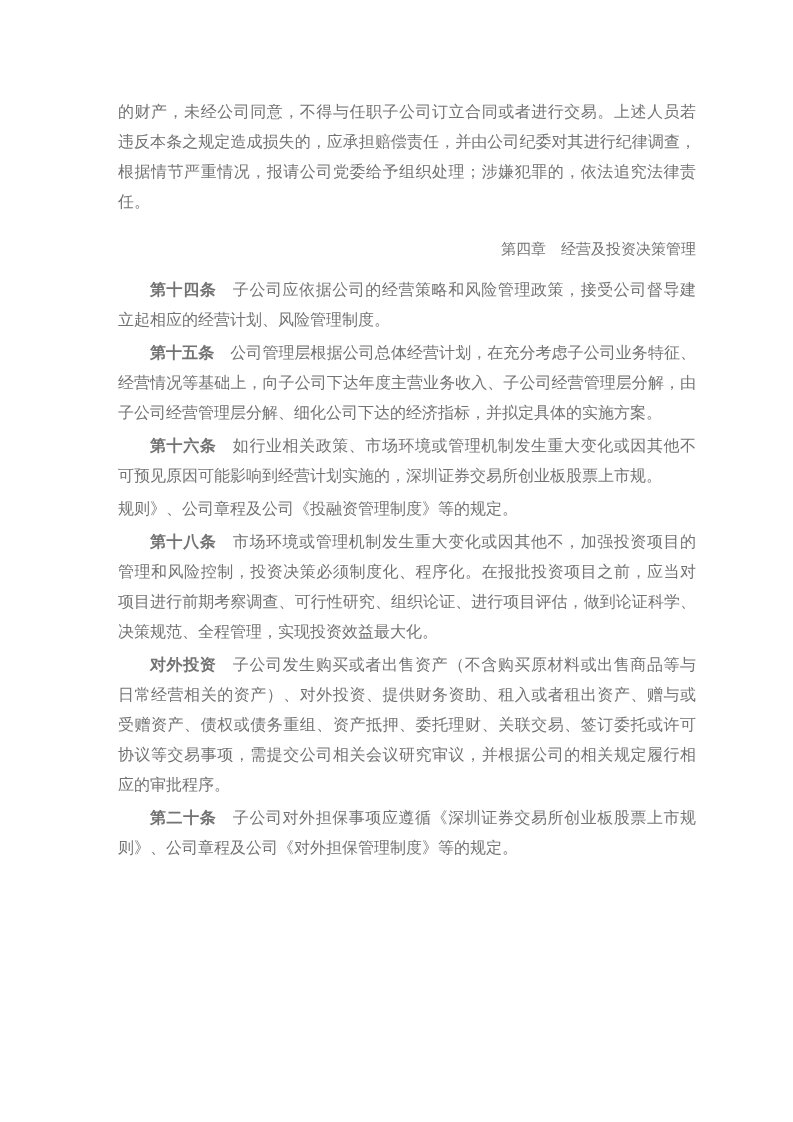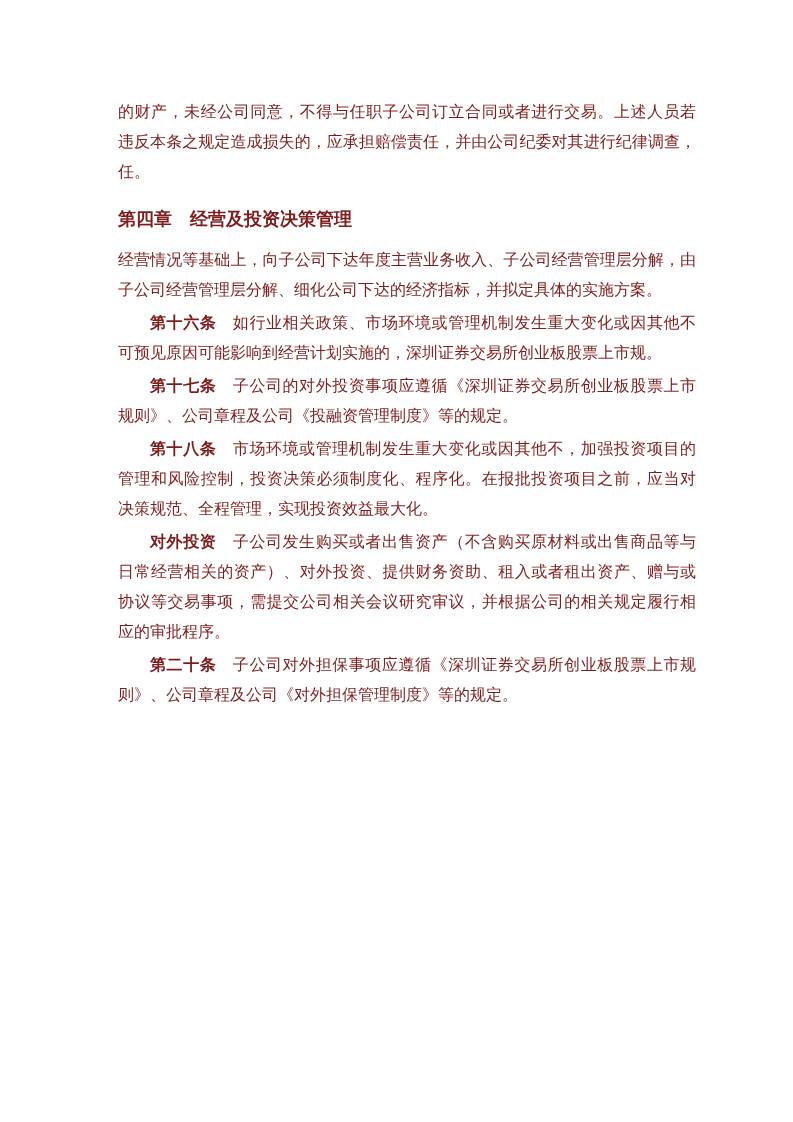--- a/index.html
+++ b/index.html
@@ -10,81 +10,88 @@
   .page {
     position: relative;
     width: 793px;
     height: 876px;
     box-sizing: border-box;
     background: #ffffff;
     padding: 97px 97px 0 118px;
     font-family: "DejaVu Serif", "Liberation Serif", serif;
     font-size: 16px;
     line-height: 30px;
-    color: #7f1d1d;
+    color: #737373;
     overflow: hidden;
   }
   .para { margin: 0 0 3px 0; }
   .line {
     display: block;
     text-align: justify;
     text-align-last: justify;
   }
   .line.last { text-align-last: left; }
   .line.indent { text-indent: 2em; }
   .num { font-weight: bold; }
   .chapter {
     display: block;
-    font-size: 18px;
-    font-weight: bold;
-    text-align: left;
+    font-size: 15px;
+    font-weight: normal;
+    text-align: right;
     line-height: 30px;
     margin: 17px 0 11px 0;
     white-space: nowrap;
   }
 </style>
 </head>
 <body>
 
 <div class="page">
 
   <p class="para">
     <span class="line">的财产，未经公司同意，不得与任职子公司订立合同或者进行交易。上述人员若</span>
     <span class="line">违反本条之规定造成损失的，应承担赔偿责任，并由公司纪委对其进行纪律调查，</span>
+    <span class="line">根据情节严重情况，报请公司党委给予组织处理；涉嫌犯罪的，依法追究法律责</span>
     <span class="line last">任。</span>
   </p>
 
   <h2 class="chapter">第四章　经营及投资决策管理</h2>
 
 
+  <p class="para">
+    <span class="line indent"><b class="num">第十四条</b><span>　子公司应依据公司的经营策略和风险管理政策，接受公司督导建</span></span>
+    <span class="line last">立起相应的经营计划、风险管理制度。</span>
+  </p>
 
   <p class="para">
+    <span class="line indent"><b class="num">第十五条</b><span>　公司管理层根据公司总体经营计划，在充分考虑子公司业务特征、</span></span>
     <span class="line">经营情况等基础上，向子公司下达年度主营业务收入、子公司经营管理层分解，由</span>
     <span class="line last">子公司经营管理层分解、细化公司下达的经济指标，并拟定具体的实施方案。</span>
   </p>
 
   <p class="para">
     <span class="line indent"><b class="num">第十六条</b><span>　如行业相关政策、市场环境或管理机制发生重大变化或因其他不</span></span>
     <span class="line last">可预见原因可能影响到经营计划实施的，深圳证券交易所创业板股票上市规。</span>
   </p>
 
   <p class="para">
-    <span class="line indent"><b class="num">第十七条</b><span>　子公司的对外投资事项应遵循《深圳证券交易所创业板股票上市</span></span>
     <span class="line last">规则》、公司章程及公司《投融资管理制度》等的规定。</span>
   </p>
 
   <p class="para">
     <span class="line indent"><b class="num">第十八条</b><span>　市场环境或管理机制发生重大变化或因其他不，加强投资项目的</span></span>
     <span class="line">管理和风险控制，投资决策必须制度化、程序化。在报批投资项目之前，应当对</span>
+    <span class="line">项目进行前期考察调查、可行性研究、组织论证、进行项目评估，做到论证科学、</span>
     <span class="line last">决策规范、全程管理，实现投资效益最大化。</span>
   </p>
 
   <p class="para">
     <span class="line indent"><b class="num">对外投资</b><span>　子公司发生购买或者出售资产（不含购买原材料或出售商品等与</span></span>
     <span class="line">日常经营相关的资产）、对外投资、提供财务资助、租入或者租出资产、赠与或</span>
+    <span class="line">受赠资产、债权或债务重组、资产抵押、委托理财、关联交易、签订委托或许可</span>
     <span class="line">协议等交易事项，需提交公司相关会议研究审议，并根据公司的相关规定履行相</span>
     <span class="line last">应的审批程序。</span>
   </p>
 
   <p class="para">
     <span class="line indent"><b class="num">第二十条</b><span>　子公司对外担保事项应遵循《深圳证券交易所创业板股票上市规</span></span>
     <span class="line last">则》、公司章程及公司《对外担保管理制度》等的规定。</span>
   </p>
 
 </div>

